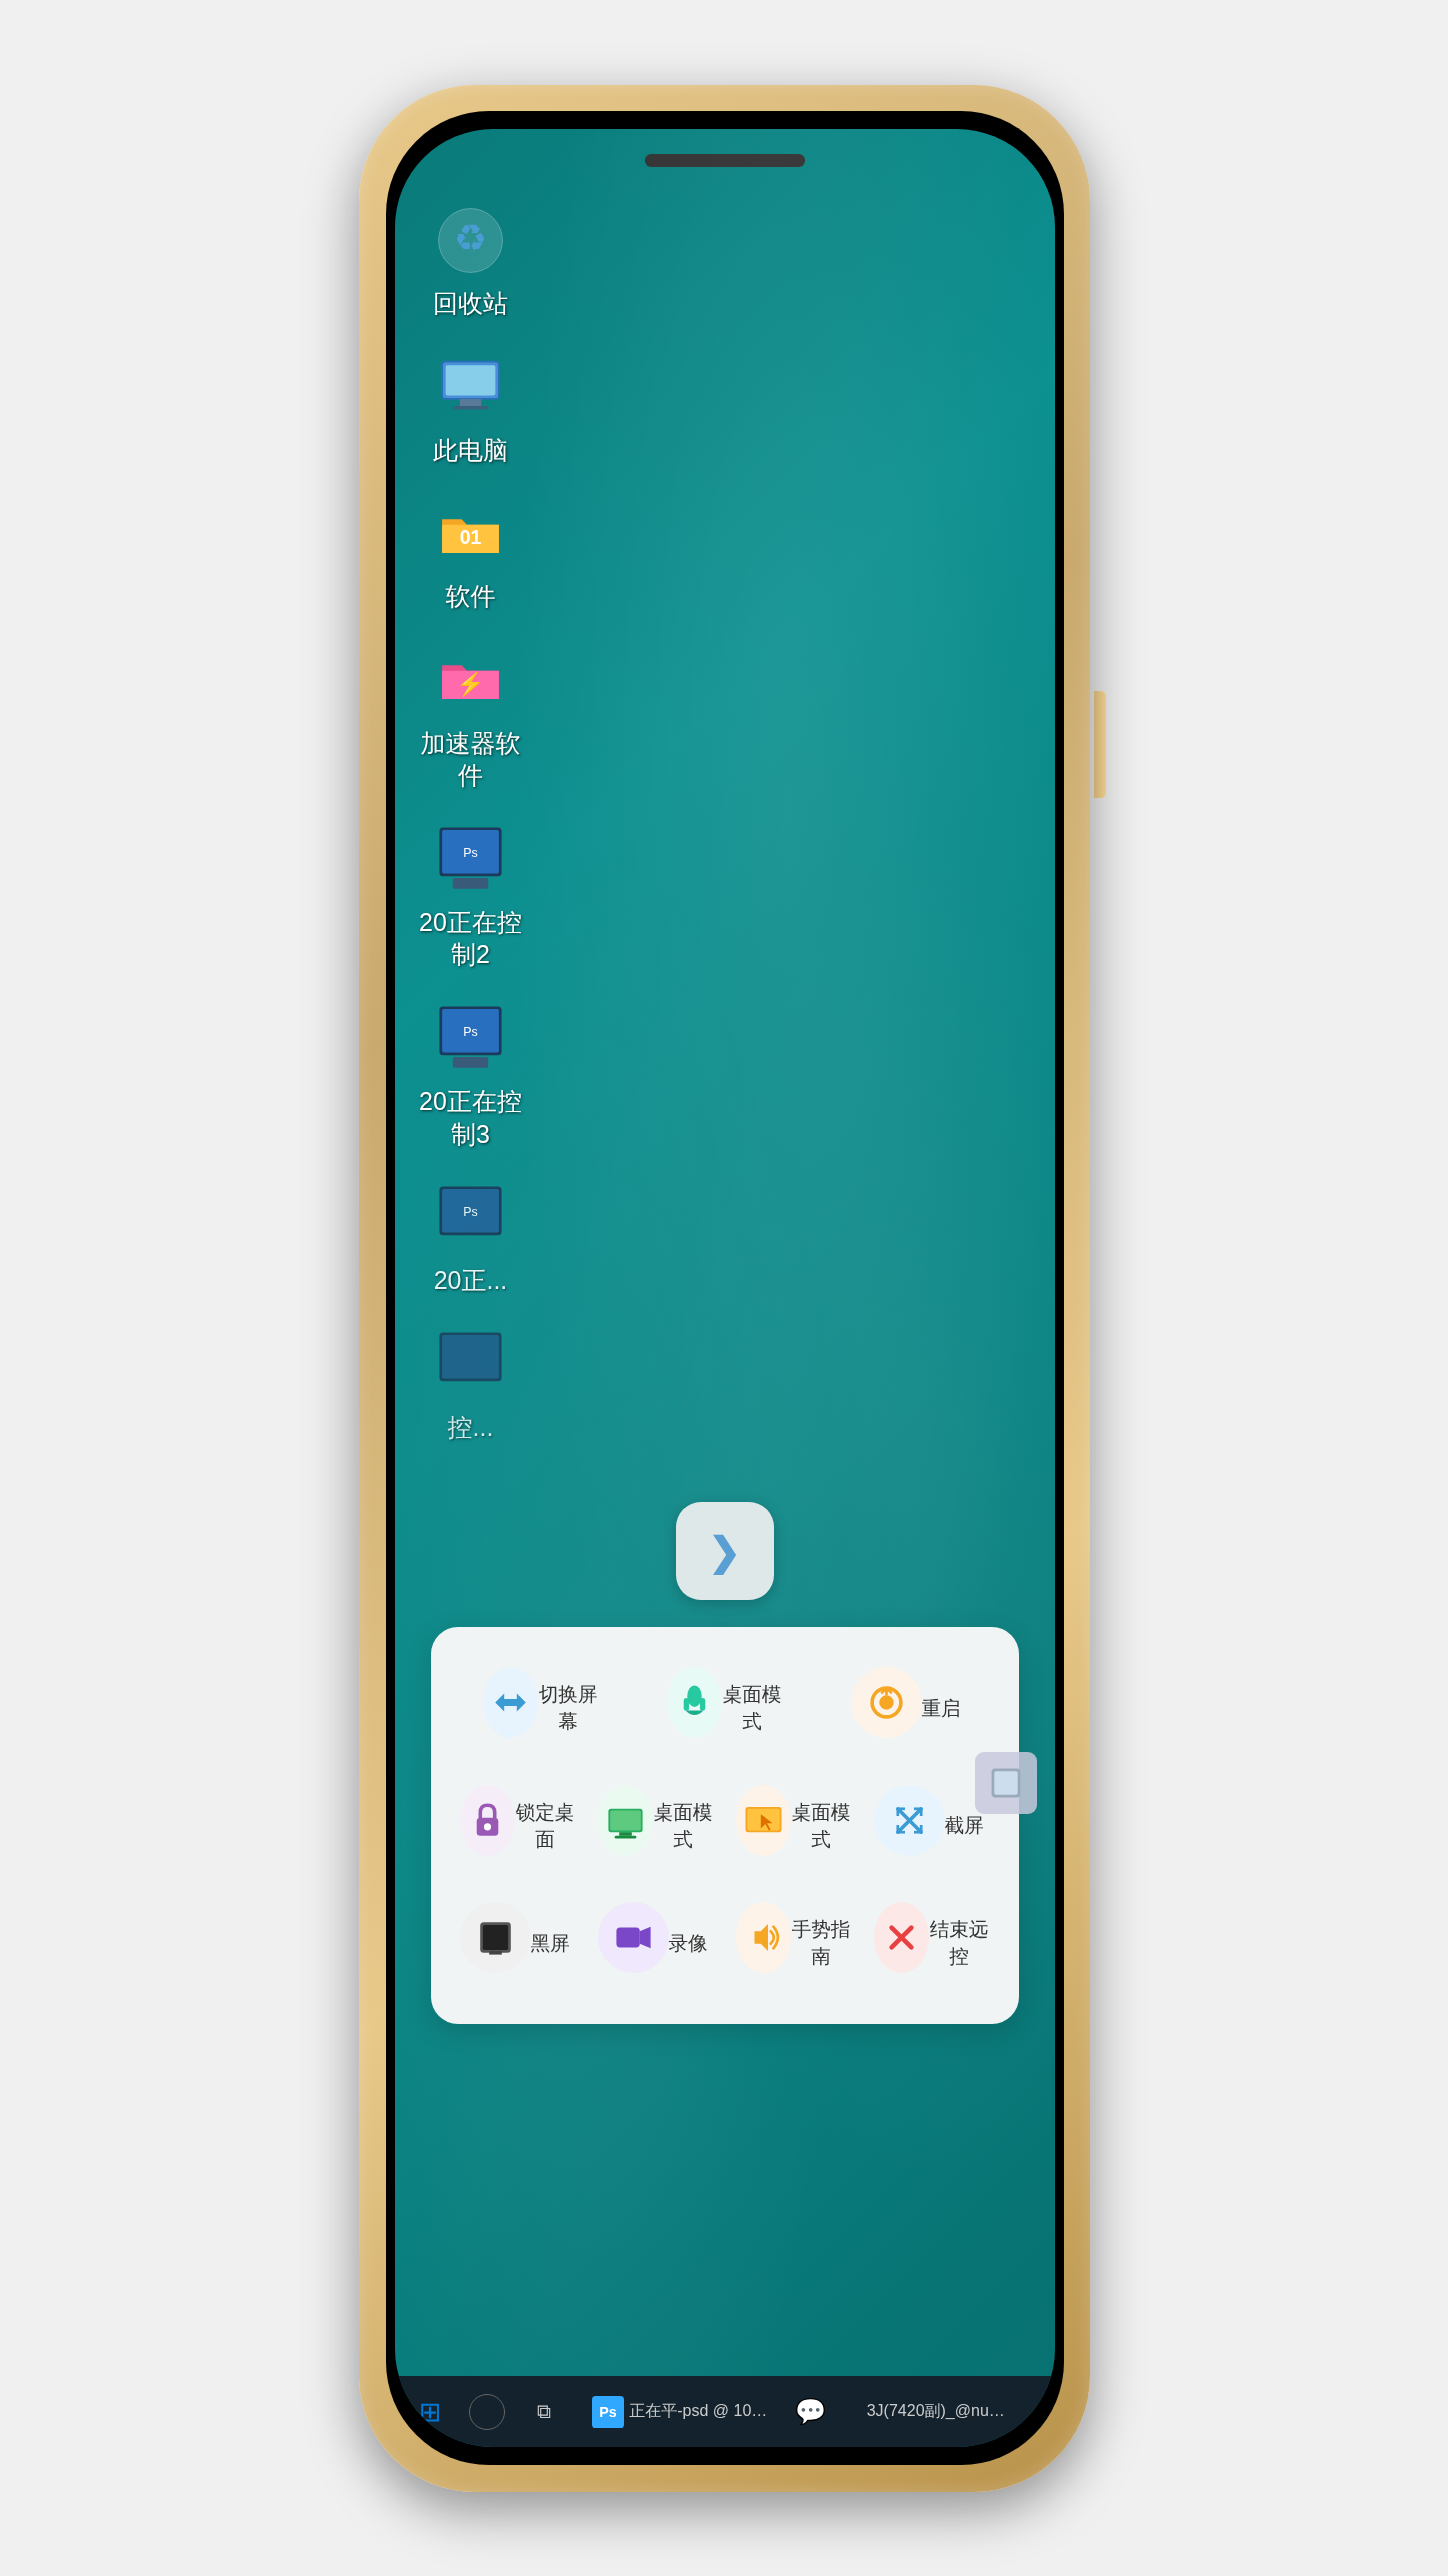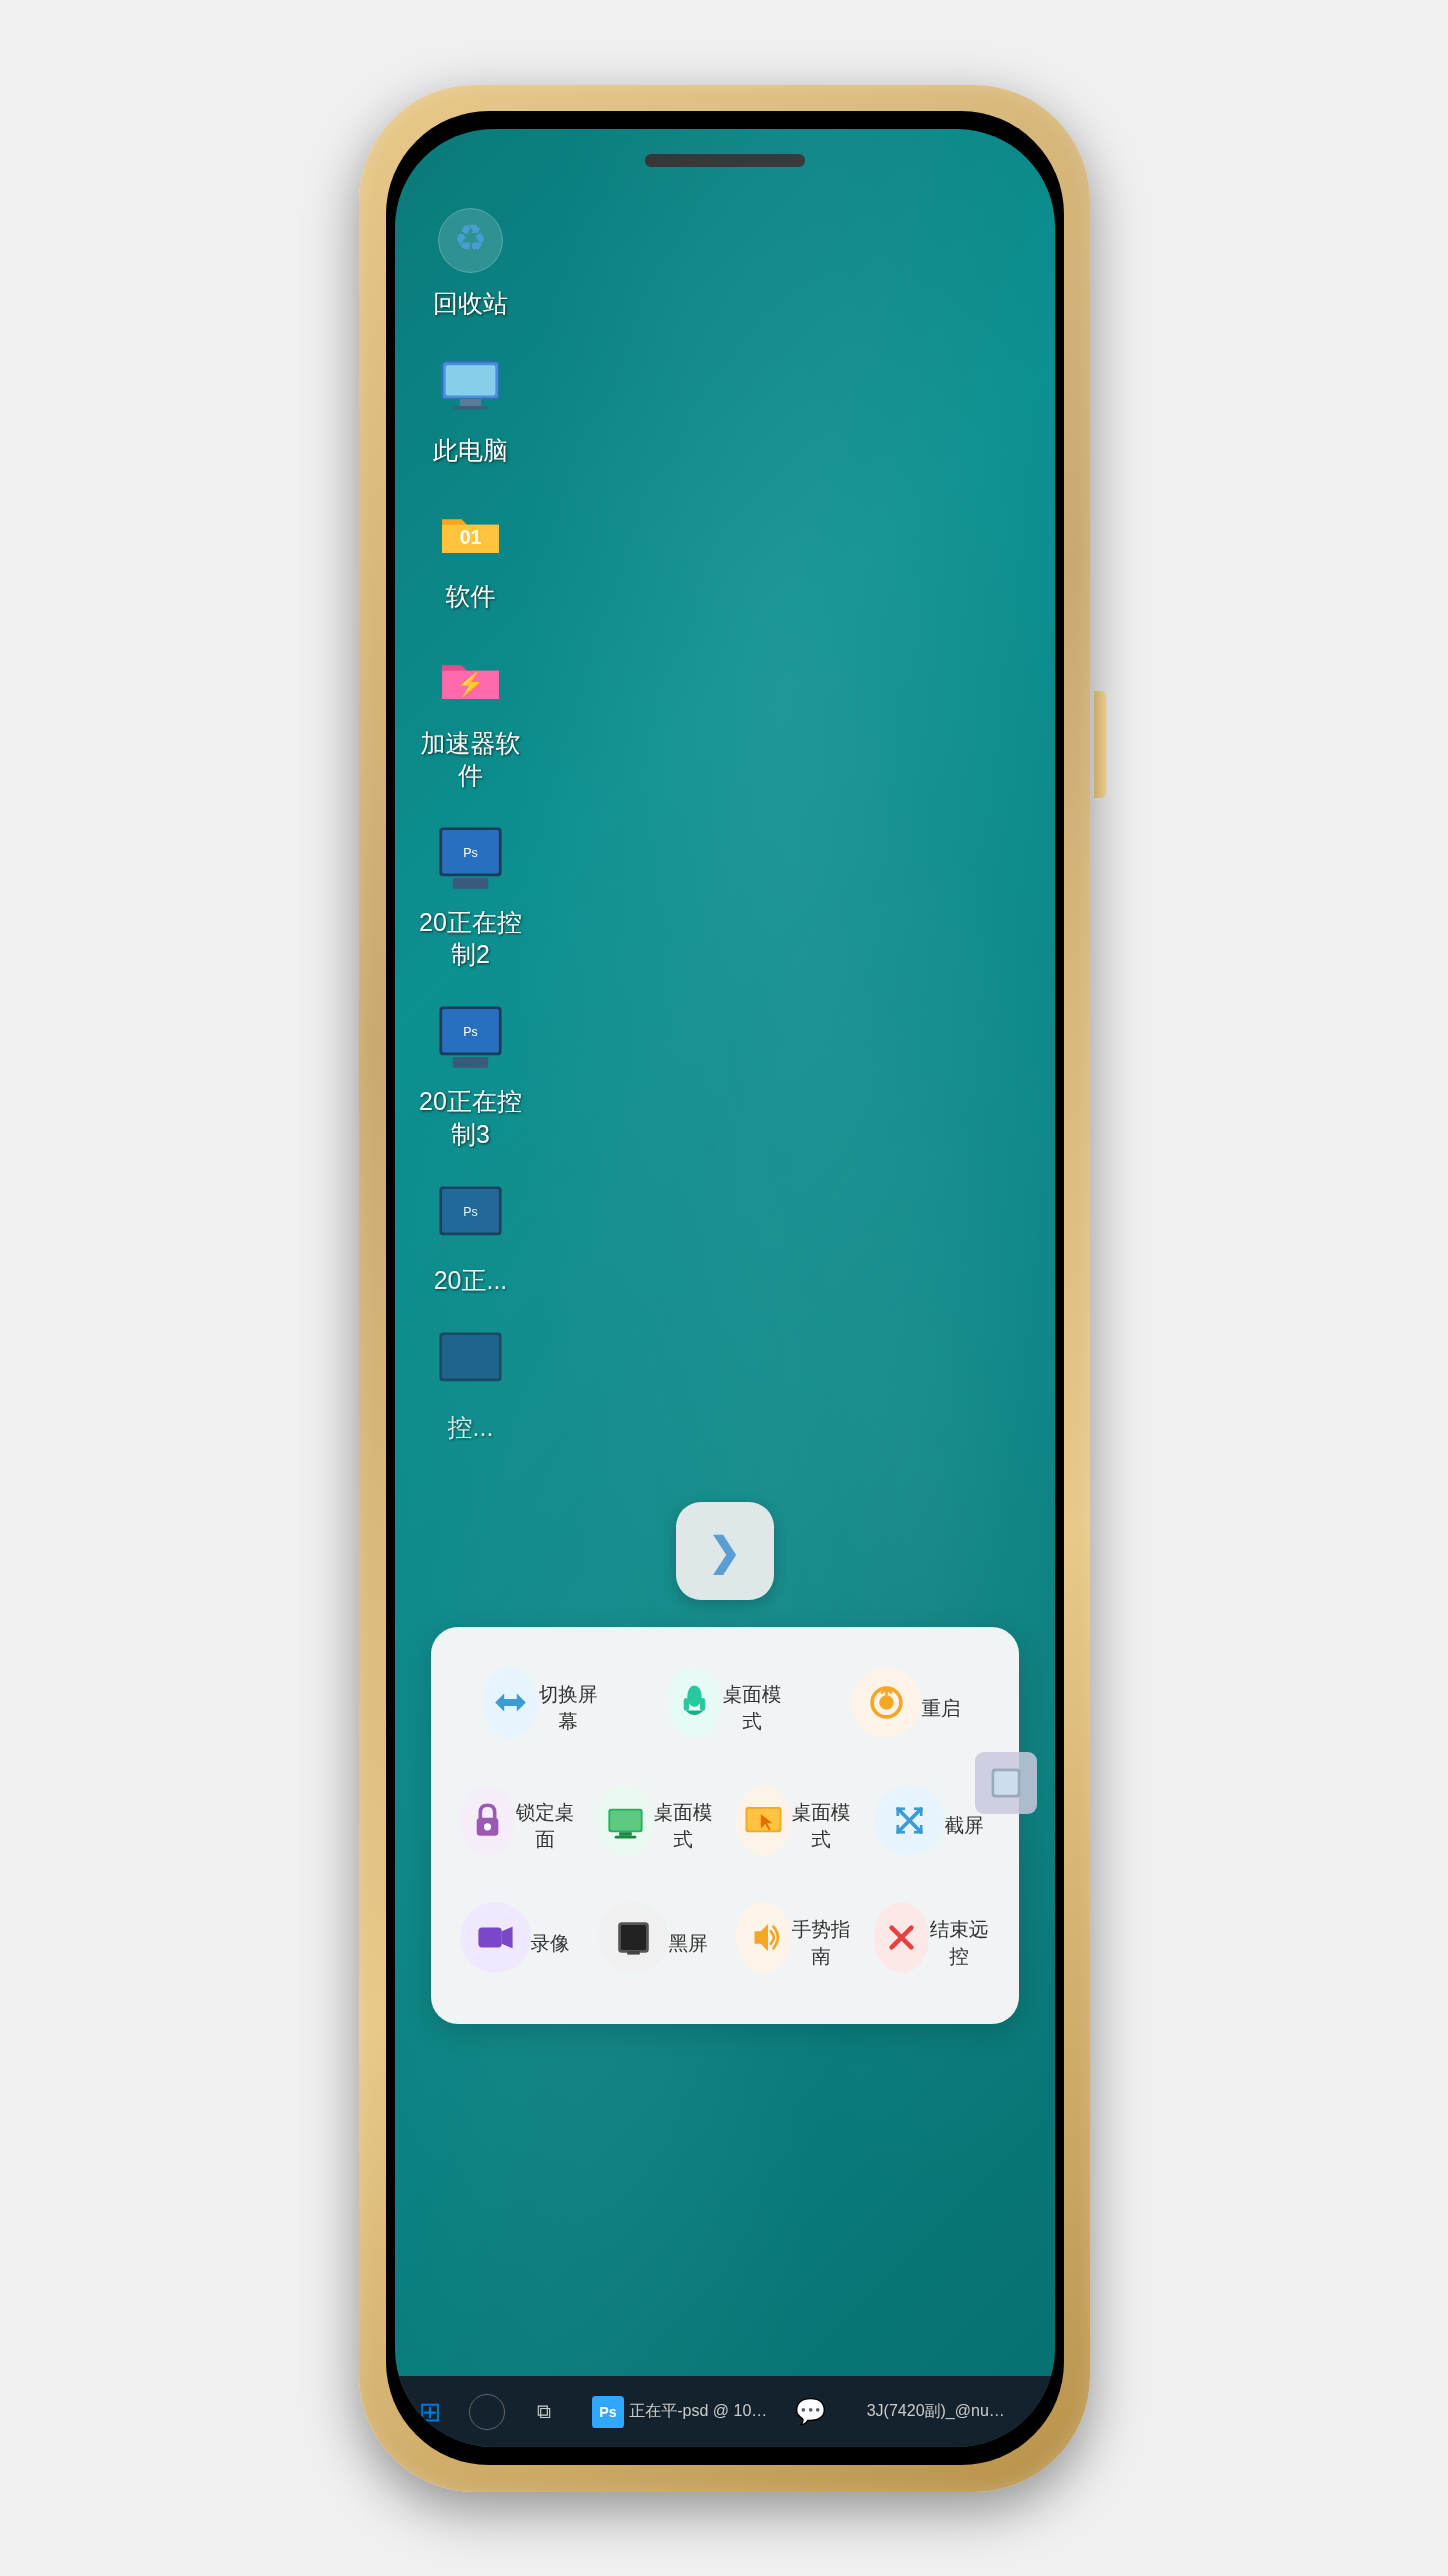--- a/index.html
+++ b/index.html
@@ -450,38 +450,38 @@
               </svg>
             </div>
             <div class="quick-action-label">截屏</div>
           </div>
 
         </div>
 
         <div class="quick-panel-row">
 
           <div class="quick-action">
-            <div class="quick-action-icon" style="background:#f0e8fd;">
-              <svg width="45" height="45" viewBox="0 0 50 50">
-                <rect x="6" y="14" width="26" height="22" rx="4" fill="#7b47c9"></rect>
-                <path d="M32,18 L44,13 L44,37 L32,32 Z" fill="#7b47c9"></path>
-              </svg>
-            </div>
-            <div class="quick-action-label">录像</div>
-          </div>
-
-          <div class="quick-action">
             <div class="quick-action-icon" style="background:#f0f0f0;">
               <svg width="45" height="45" viewBox="0 0 50 50">
                 <rect x="8" y="8" width="34" height="34" rx="4" fill="#555"></rect>
                 <rect x="11" y="11" width="28" height="28" rx="2" fill="#222"></rect>
                 <rect x="18" y="40" width="14" height="4" fill="#444"></rect>
               </svg>
             </div>
             <div class="quick-action-label">黑屏</div>
+          </div>
+
+          <div class="quick-action">
+            <div class="quick-action-icon" style="background:#f0e8fd;">
+              <svg width="45" height="45" viewBox="0 0 50 50">
+                <rect x="6" y="14" width="26" height="22" rx="4" fill="#7b47c9"></rect>
+                <path d="M32,18 L44,13 L44,37 L32,32 Z" fill="#7b47c9"></path>
+              </svg>
+            </div>
+            <div class="quick-action-label">录像</div>
           </div>
 
           <div class="quick-action">
             <div class="quick-action-icon" style="background:#fdf3e8;">
               <svg width="45" height="45" viewBox="0 0 50 50">
                 <path d="M15,18 L22,18 L30,10 L30,40 L22,32 L15,32 Z" fill="#f5a623"></path>
                 <path d="M33,18 Q40,25 33,32" fill="none" stroke="#f5a623" stroke-width="3" stroke-linecap="round"></path>
                 <path d="M36,13 Q46,25 36,37" fill="none" stroke="#f5a623" stroke-width="3" stroke-linecap="round"></path>
               </svg>
             </div>

